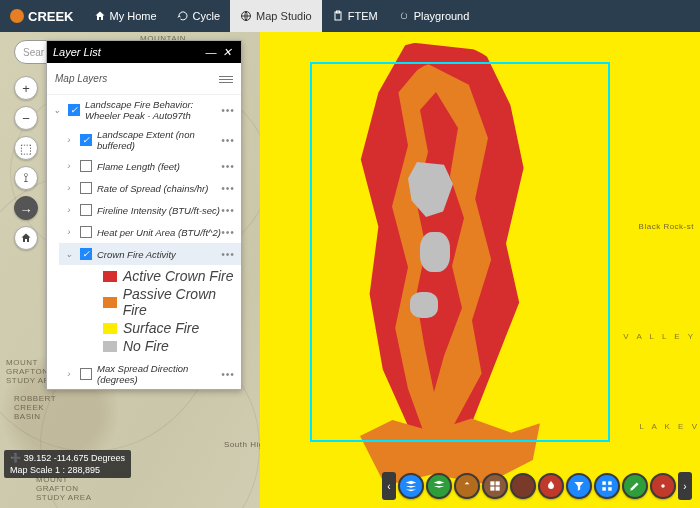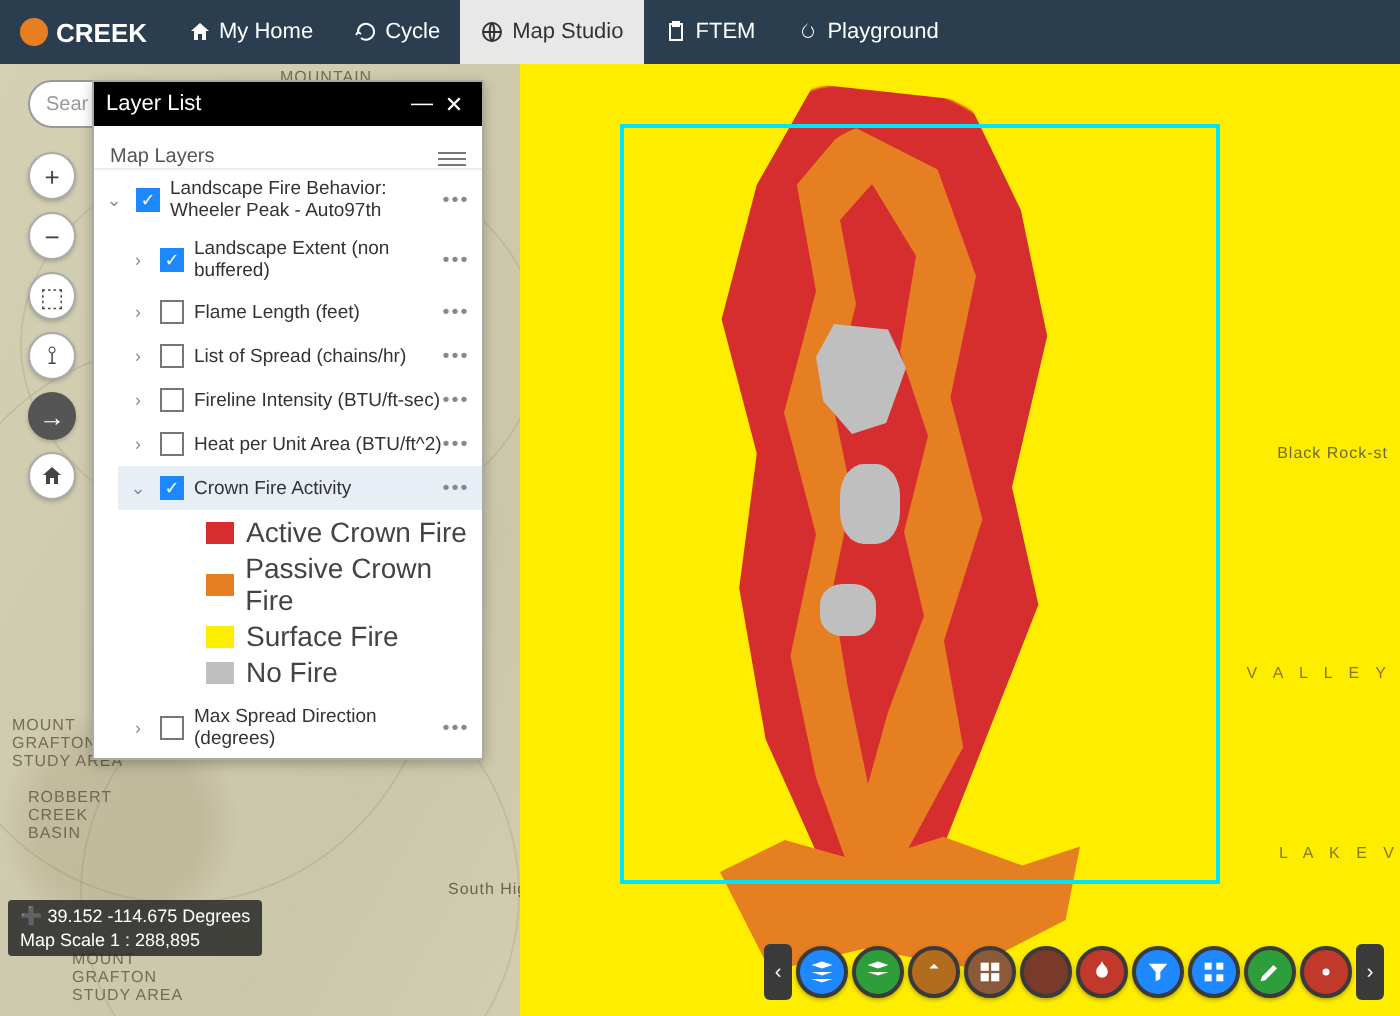--- a/index.html
+++ b/index.html
@@ -25,25 +25,25 @@
   .raster { position:absolute; top:0; left:260px; right:0; bottom:0; background:#ffed00; overflow:hidden; }
   .aoi { position:absolute; top:30px; left:50px; width:300px; height:380px; border:2px solid #00e5ff; }
   .redblob { position:absolute; background:#d62e2e; filter:blur(0.5px); }
   .orangeblob { position:absolute; background:#e67e22; }
   .grayblob { position:absolute; background:#bfbfbf; }
 
   
   .search { position:absolute; top:40px; left:14px; width:80px; height:24px; background:#fff; border:1px solid #999; border-radius:12px; padding:0 8px; font-size:10px; color:#999; display:flex; align-items:center; z-index:5;}
 
   
-  .panel { position:absolute; top:40px; left:46px; width:196px; background:#fff; border:1px solid #aaa; box-shadow:0 2px 6px rgba(0,0,0,.25); z-index:30; font-size:10px; color:#333; }
+  .panel { position:absolute; top:40px; left:46px; width:196px; background:#fff; border:1px solid #aaa; box-shadow:0 2px 6px rgba(0,0,0,.25); z-index:30; font-size:10px; color:#333;font-style:italic; }
   .panel-hd { background:#000; color:#fff; height:22px; display:flex; align-items:center; padding:0 6px; font-size:11px; }
   .panel-hd .gap { flex:1; }
   .panel-hd .ctrl { width:16px; text-align:center; cursor:pointer; }
-  .sub-hd { height:22px; display:flex; align-items:flex-end; padding:0 8px; border-bottom:1px solid #eee; color:#555; }
+  .sub-hd { height:32px; display:flex; align-items:center; padding:0 8px; border-bottom:1px solid #eee; color:#555; }
   .sub-hd .gap { flex:1; }
   .burger { width:14px; height:10px; display:inline-block; cursor:pointer; }
   .burger span { display:block; height:1px; background:#777; margin:2px 0; }
 
   .layer-row { display:flex; align-items:center; padding:4px 6px 4px 4px; min-height:22px; }
   .layer-row .exp { width:12px; color:#888; cursor:pointer; text-align:center; font-size:9px; }
   .layer-row .cb { width:12px; height:12px; border:1px solid #777; margin:0 5px; cursor:pointer; display:flex; align-items:center; justify-content:center; }
   .layer-row .cb.checked { background:#1e88ff; border-color:#1e88ff; }
   .layer-row .cb.checked::after { content:"✓"; color:#fff; font-size:9px; line-height:1; }
   .layer-row .lbl { flex:1; font-size:9.5px; color:#333; line-height:11px; }
@@ -206,21 +206,21 @@
     </div>
     <div class="layer-row">
       <span class="exp">›</span>
       <span class="cb"></span>
       <span class="lbl">Flame Length (feet)</span>
       <span class="more">•••</span>
     </div>
     <div class="layer-row">
       <span class="exp">›</span>
       <span class="cb"></span>
-      <span class="lbl">List of Spread (chains/hr)</span>
+      <span class="lbl">Rate of Spread (chains/hr)</span>
       <span class="more">•••</span>
     </div>
     <div class="layer-row">
       <span class="exp">›</span>
       <span class="cb"></span>
       <span class="lbl">Fireline Intensity (BTU/ft-sec)</span>
       <span class="more">•••</span>
     </div>
     <div class="layer-row">
       <span class="exp">›</span>

